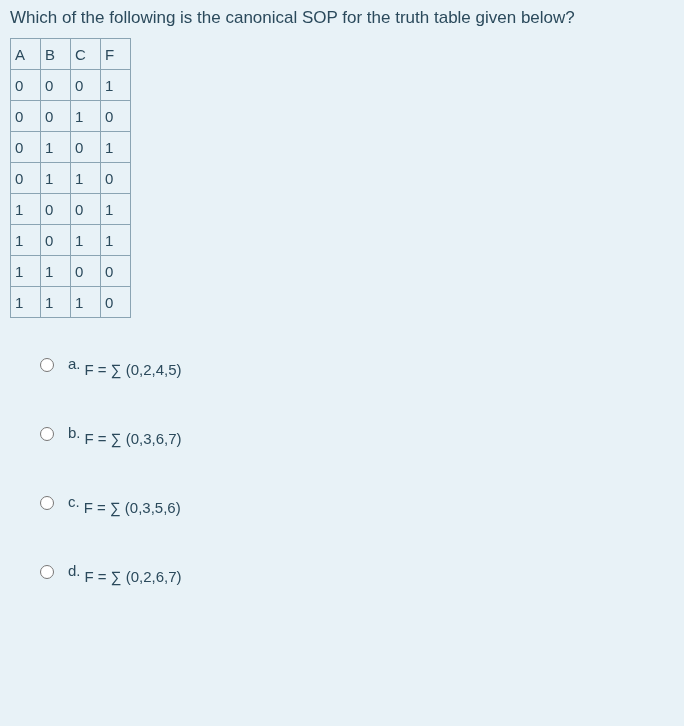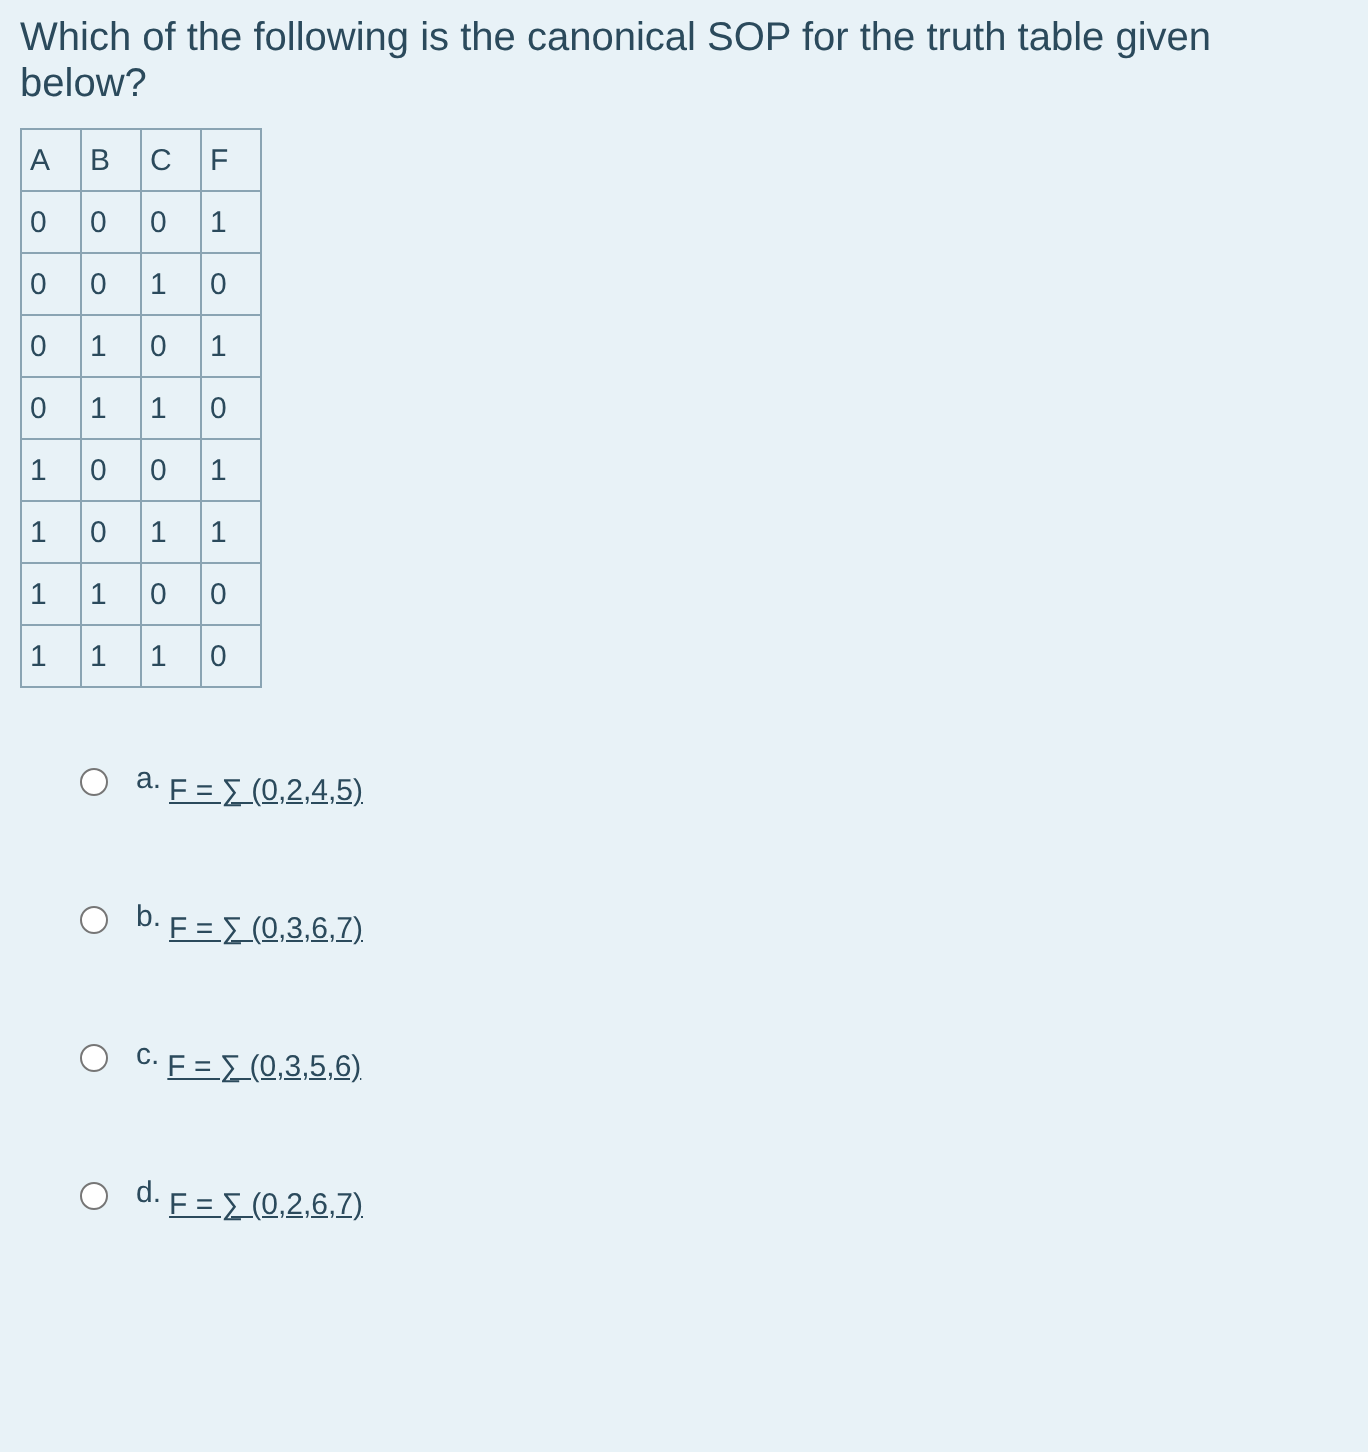--- a/index.html
+++ b/index.html
@@ -5,21 +5,21 @@
   * { box-sizing: border-box; margin: 0; padding: 0; }
   body {
     background: #e8f2f7;
     font-family: Arial, sans-serif;
     width: 684px;
     height: 726px;
     padding: 8px 10px;
     color: #2b4a5c;
   }
   .question-text {
-    font-size: 20px;
+    font-size: 17px;
     color: #2b4a5c;
     margin-bottom: 10px;
   }
   .truth-table {
     border-collapse: collapse;
     margin-bottom: 40px;
   }
   .truth-table td {
     width: 30px;
     height: 31px;
@@ -46,21 +46,20 @@
     margin-top: -4px;
   }
   .option-letter {
     margin-right: 4px;
     position: relative;
     top: -3px;
   }
   .option-formula {
     position: relative;
     top: 3px;
-    text-decoration: underline;
   }
 </style>
 </head>
 <body>
 
 <div class="question-text">Which of the following is the canonical SOP for the truth table given below?</div>
 
 <table class="truth-table">
   <tbody>
       <tr>

